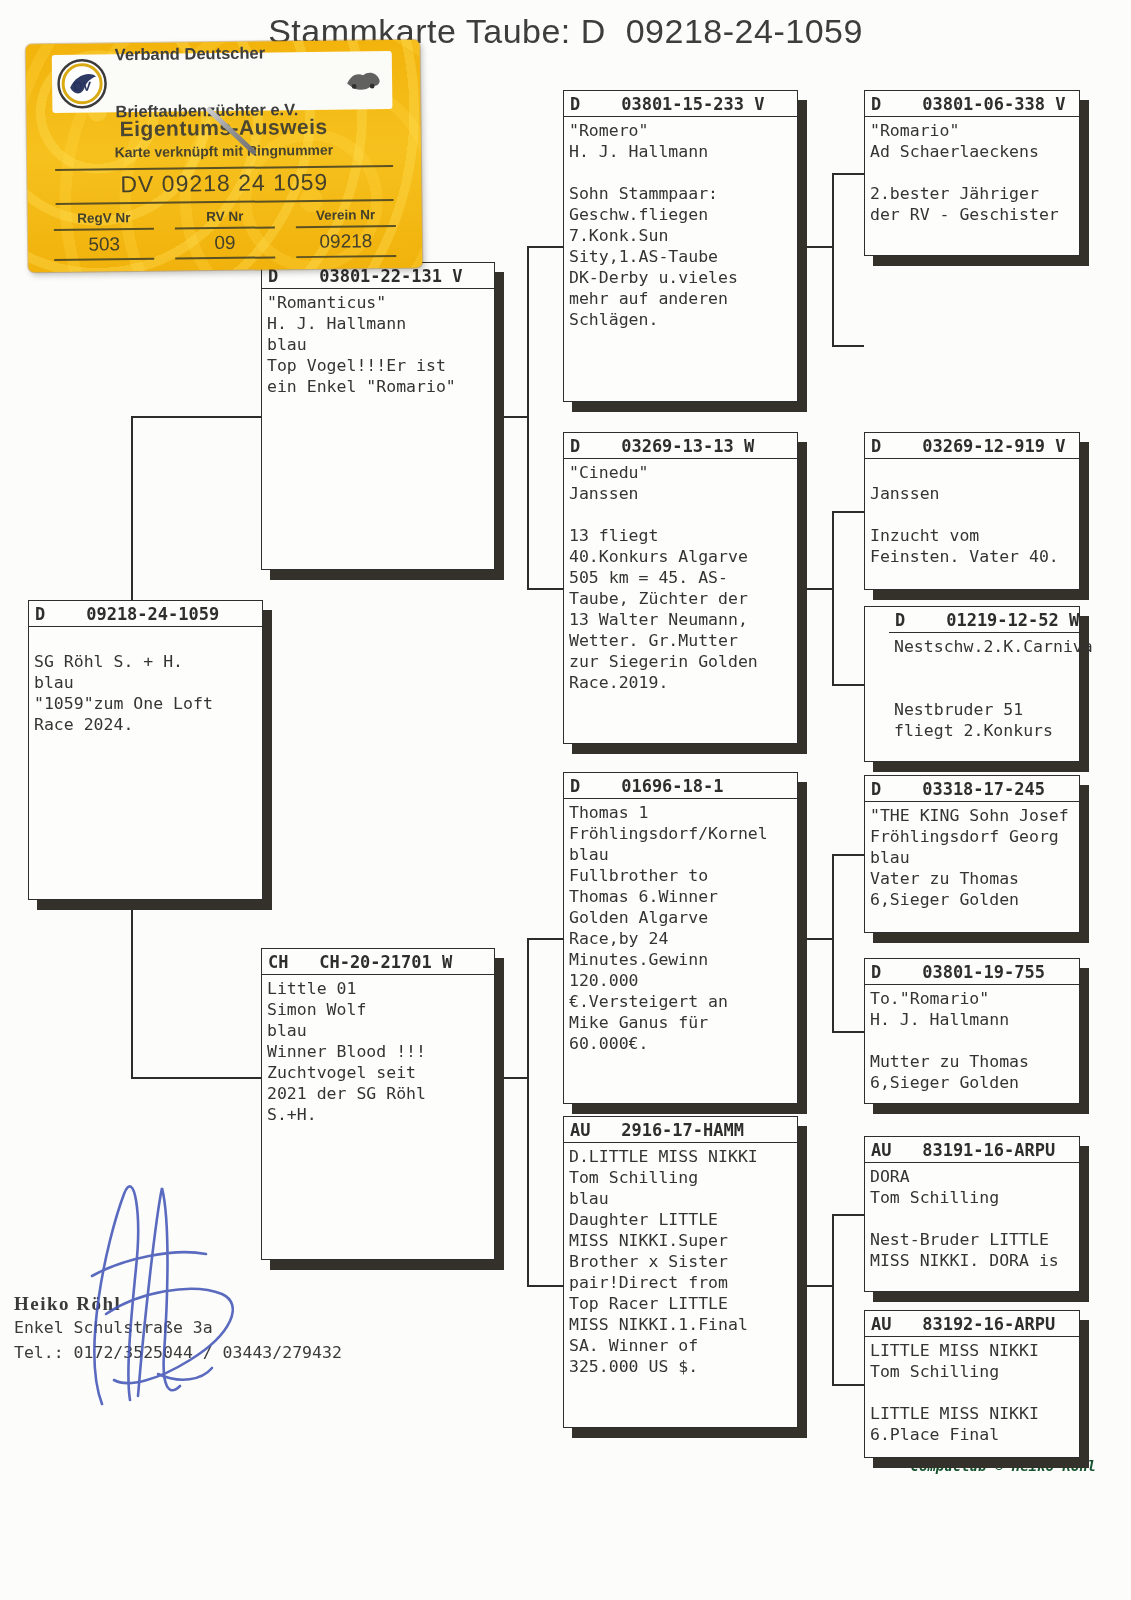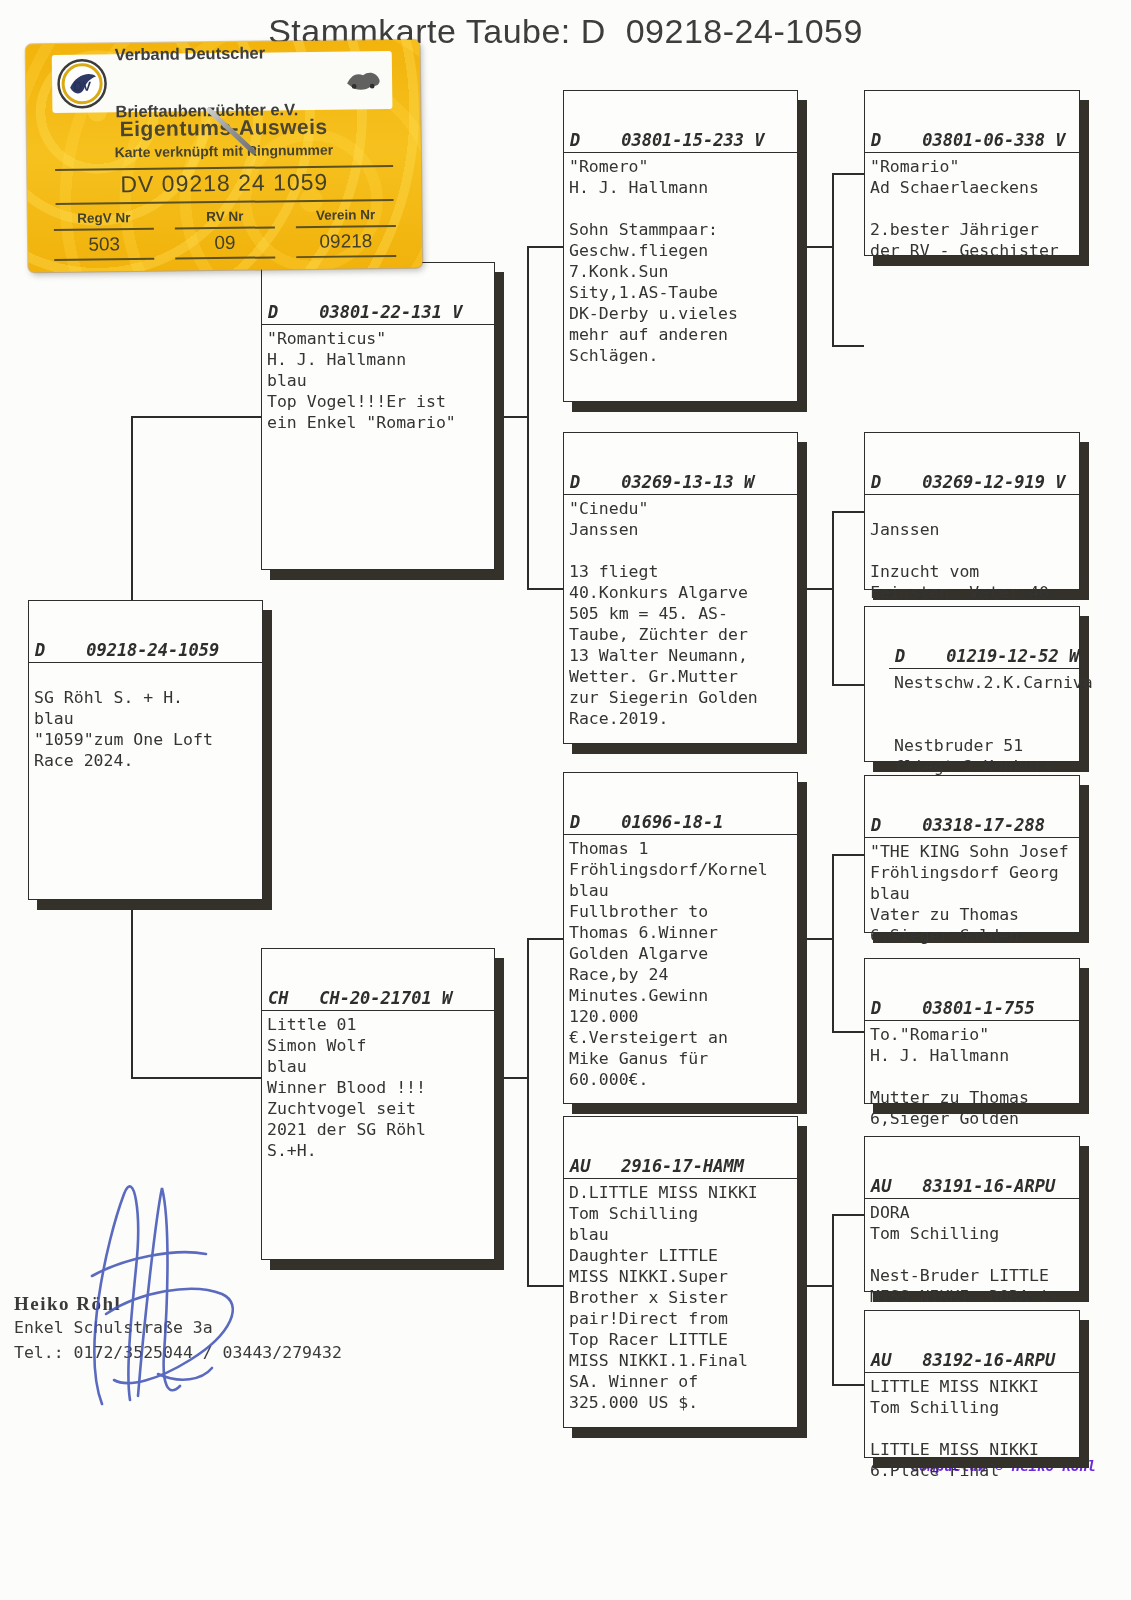--- a/index.html
+++ b/index.html
@@ -59,22 +59,22 @@
     position:absolute; left:202px; top:56px; width:5px; height:66px; border-radius:2px;
     background:linear-gradient(180deg,#d2d2d2,#8f8f8f 55%,#6e6e6e);
     transform:rotate(-46deg);
   }
   
   .box {
     position:absolute; background:#fdfdfb; border:1.5px solid #2e2e2e;
     box-shadow:9px 10px 0 #34302a; color:#2e2e2e; z-index:2; box-sizing:border-box;
   }
   .box-ring {
-    font-family:"DejaVu Sans Mono", monospace; font-style:italic; font-weight:700;
-    font-size:17px; padding:3px 6px 2px; border-bottom:1.5px solid #2e2e2e; white-space:pre;margin-top:36px;
+    font-family:"DejaVu Sans Mono", monospace; font-weight:700;
+    font-size:17px; padding:3px 6px 2px; border-bottom:1.5px solid #2e2e2e; white-space:pre;
   }
   .box-body {
     font-family:"DejaVu Sans Mono", monospace; font-size:16.5px; line-height:21px;
     padding:3px 5px; white-space:pre; color:#343434;
   }
   .b0  { left:28px;  top:600px;  width:235px; height:300px; }
   .b1  { left:261px; top:262px;  width:234px; height:308px; }
   .b2  { left:261px; top:948px;  width:234px; height:312px; }
   .b3  { left:563px; top:90px;   width:235px; height:312px; }
   .b4  { left:563px; top:432px;  width:235px; height:312px; }
@@ -91,21 +91,21 @@
   
   .hline,.vline { position:absolute; background:#2c2c2c; z-index:0; }
   .hline { height:2px; } .vline { width:2px; }
   
   .owner { position:absolute; left:14px; top:1293px; color:#3a3a3a; z-index:3; }
   .owner-name { font-family:Liberation Serif, serif; font-weight:700; font-size:19px; letter-spacing:1.5px; }
   .owner-line { font-family:"DejaVu Sans Mono", monospace; font-size:16.5px; line-height:25px; white-space:pre; }
   .footer {
     position:absolute; top:1458px; left:0; width:1096px; text-align:right;
     font-family:"DejaVu Sans Mono", monospace; font-style:italic; font-weight:700;
-    font-size:14px; color:#6d28d9;
+    font-size:14px; color:#14532d;
   }
   .signature { position:absolute; left:40px; top:1172px; z-index:6; }
 </style>
 </head>
 <body>
 
 <div class="page">
 
   <div class="title">Stammkarte Taube: D  09218-24-1059</div>
 
@@ -284,29 +284,29 @@
   </div>
   <div class="box b10">
     <div class="box-ring">D    01219-12-52 W</div>
     <div class="box-body">Nestschw.2.K.Carniva
 
 
 Nestbruder 51
 fliegt 2.Konkurs</div>
   </div>
   <div class="box b11">
-    <div class="box-ring">D    03318-17-288</div>
+    <div class="box-ring">D    03318-17-245</div>
     <div class="box-body">"THE KING Sohn Josef
 Fröhlingsdorf Georg
 blau
 Vater zu Thomas
 6,Sieger Golden</div>
   </div>
   <div class="box b12">
-    <div class="box-ring">D    03801-1-755</div>
+    <div class="box-ring">D    03801-19-755</div>
     <div class="box-body">To."Romario"
 H. J. Hallmann
 
 Mutter zu Thomas
 6,Sieger Golden</div>
   </div>
   <div class="box b13">
     <div class="box-ring">AU   83191-16-ARPU</div>
     <div class="box-body">DORA
 Tom Schilling

